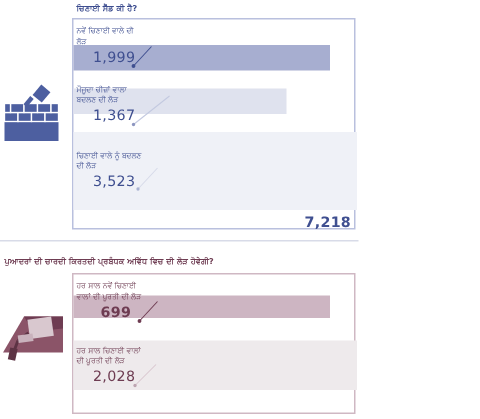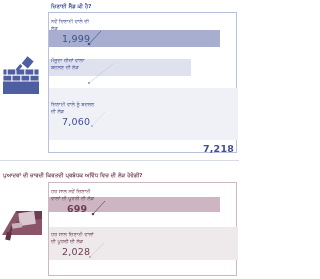--- a/index.html
+++ b/index.html
@@ -146,25 +146,26 @@
     <div class="bar" style="top: 75px; height: 52px; width: 189px; background: rgb(239, 241, 247);"></div>
   </div>
 
   <div class="callout callout-top" style="left:51px;top:18px;width:44px;">
     <span class="callout-label">ਨਵੇਂ ਚਿਣਾਈ ਵਾਲੇ ਦੀ ਲੋੜ</span>
     <span class="callout-value">1,999</span>
   </div>
 
   <div class="callout callout-top" style="left:51px;top:57px;width:44px;">
     <span class="callout-label">ਮੌਜੂਦਾ ਚੀਜ਼ਾਂ ਵਾਲਾ ਬਦਲਣ ਦੀ ਲੋੜ</span>
+    <span class="callout-value">1,367</span>
   </div>
 
   <div class="callout callout-top" style="left:51px;top:101px;width:48px;">
     <span class="callout-label">ਚਿਣਾਈ ਵਾਲੇ ਨੂੰ ਬਦਲਣ ਦੀ ਲੋੜ</span>
-    <span class="callout-value">7,060</span>
+    <span class="callout-value">3,523</span>
   </div>
 
   <div class="total" style="left:203px;top:143px;">7,218</div>
 </div>
 
 <div class="divider"></div>
 
 <div class="panel panel-bottom">
 
   <div class="heading heading-bottom" style="position:absolute;left:3px;top:17px;">ਪੁਆਦਰਾਂ ਦੀ ਚਾਰਦੀ ਕਿਰਤਦੀ ਪ੍ਰਬੰਧਕ ਅਵਿੱਧ ਵਿਚ ਦੀ ਲੋੜ ਹੋਵੇਗੀ?</div>

